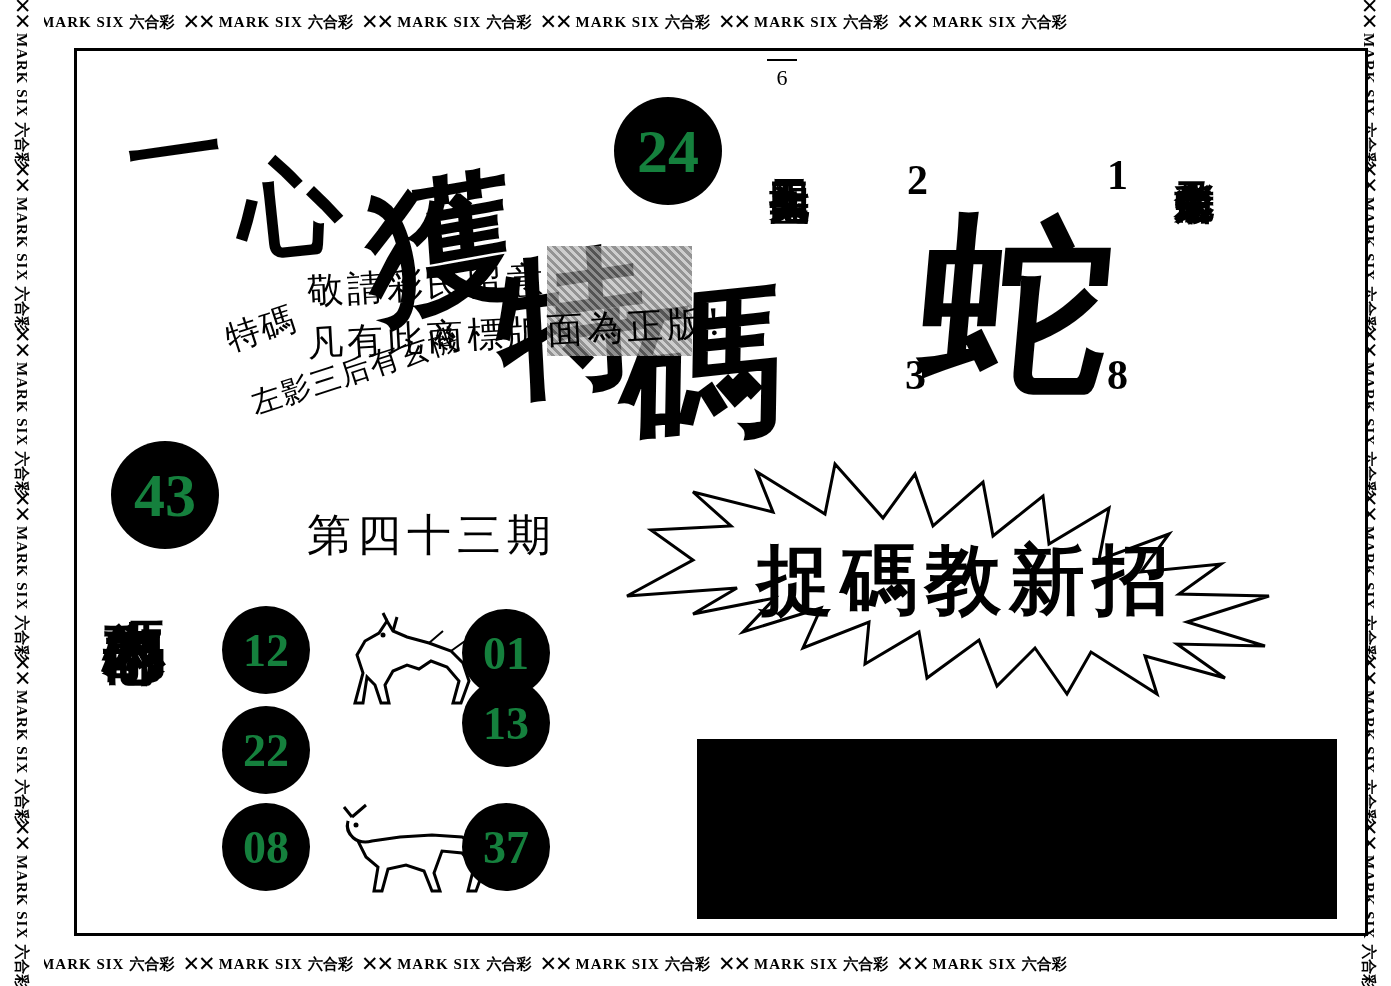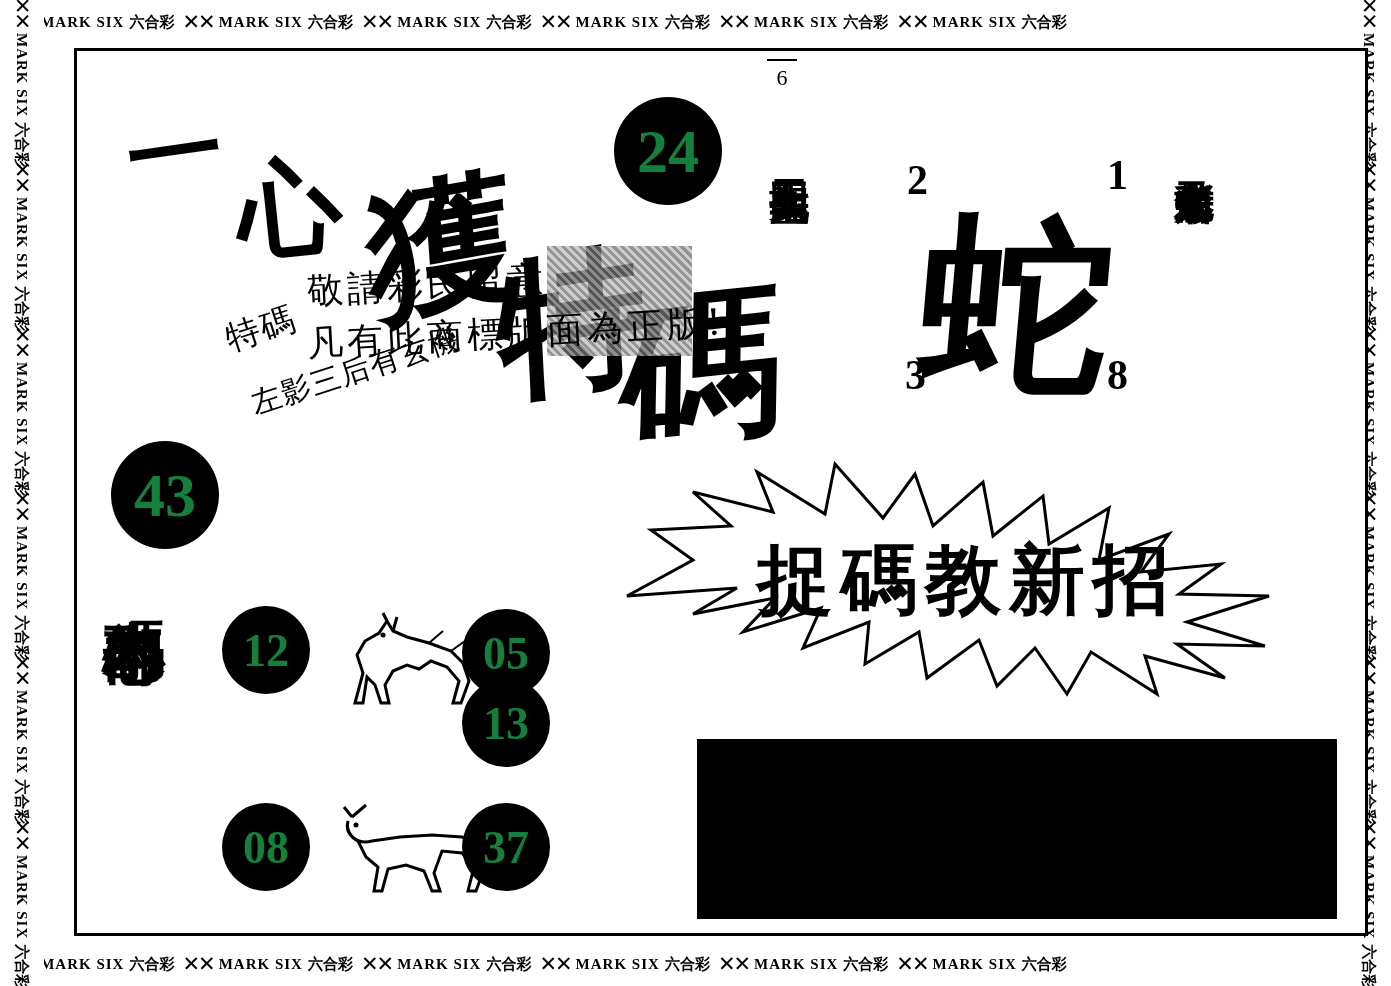--- a/index.html
+++ b/index.html
@@ -421,27 +421,29 @@
     <div class="brush" id="title-huo">獲</div>
     <div class="brush" id="title-te">特</div>
     <div class="brush" id="title-ma">碼</div>
 
     <div id="stamp"></div>
 
     <div class="cn" id="subnote-a">特碼</div>
     <div class="cn" id="subnote-b">左影三后有玄機</div>
     <div class="cn" id="notice1">敬請彩民留意</div>
     <div class="cn" id="notice2">凡有此商標版面為正版!</div>
+    <div class="cn" id="issue">第四十三期</div>
 
     <div class="ball" id="ball-24">24</div>
     <div class="ball" id="ball-43">43</div>
 
     <div class="ball" id="ball-12">12</div>
+    <div class="ball" id="ball-22">22</div>
     <div class="ball" id="ball-08">08</div>
-    <div class="ball" id="ball-04">05</div>
+    <div class="ball" id="ball-04">01</div>
     <div class="ball" id="ball-13">13</div>
     <div class="ball" id="ball-37">37</div>
 
     <div class="cn" id="neibu">内部心水碼</div>
 
     <div class="zodiac-img" id="horse-img">
       <svg width="160" height="105" viewBox="0 0 160 105">
         <path d="M28 92 L36 62 L30 44 L38 30 L52 22 L60 10 L66 20 L80 26 L102 32 L124 40 L136 52 L142 70 L134 92 L126 92 L132 70 L120 56 L104 50 L92 58 L80 54 L66 60 L58 74 L62 92 L54 92 L48 74 L40 66 L36 92 Z" fill="none" stroke="#000" stroke-width="3"></path>
         <path d="M60 10 L56 2 M66 20 L70 6" stroke="#000" stroke-width="3" fill="none"></path>
         <path d="M102 32 L116 20 M124 40 L138 30" stroke="#000" stroke-width="2" fill="none"></path>

